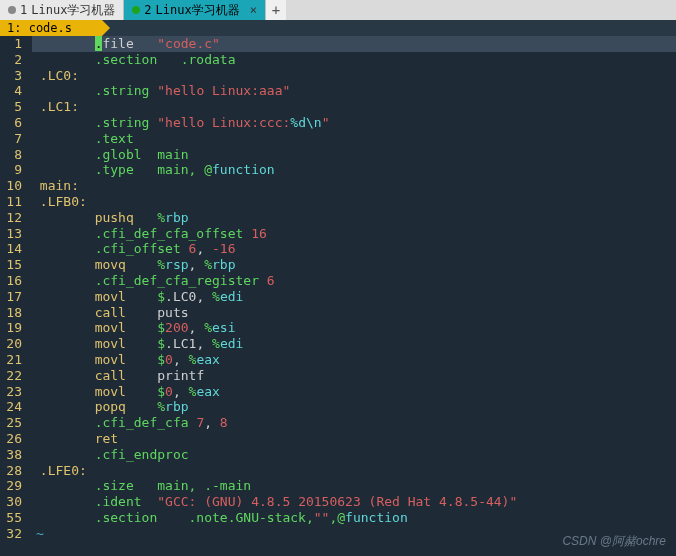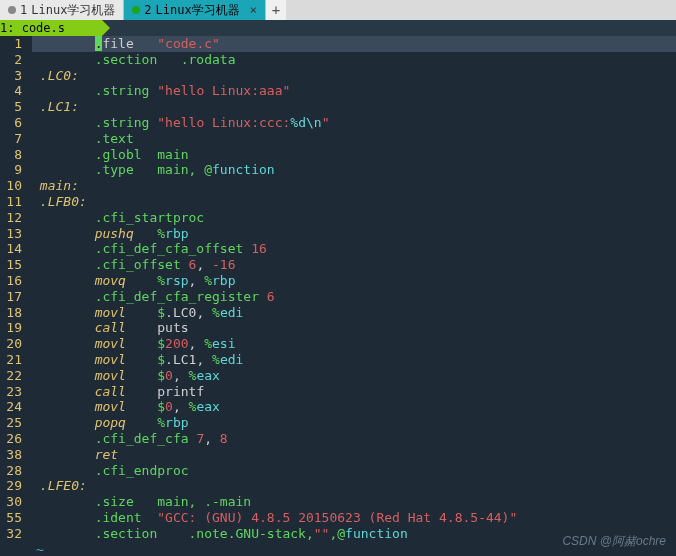--- a/index.html
+++ b/index.html
@@ -29,27 +29,27 @@
   cursor: pointer;
 }
 .tab.inactive { background: #e8e8e8; color: #333; }
 .tab.active { background: #1aa6b7; color: #000; }
 .tab .dot { width: 8px; height: 8px; border-radius: 50%; display: inline-block; }
 .dot.gray { background: #888; }
 .dot.green { background: #1fa31f; }
 .tab .close { margin-left: 6px; color: #333; }
 .newtab { width: 20px; display: flex; align-items: center; justify-content: center; background: #f0f0f0; cursor: pointer; font-size: 14px; color: #555;}
 .pathbar {
-  background: #84cc16;
+  background: #eab308;
   color: #000;
   height: 16px;
   font-size: 12px;
   display: flex;
   align-items: center;
-  padding-left: 0;
+  padding-left: 7px;
   position: relative;
   clip-path: polygon(0 0, 102px 0, 110px 8px, 102px 16px, 0 16px);
   width: 115px;
 }
 .pathwrap { background:#283845; height:16px;}
 .editor {
   display: flex;
   height: calc(556px - 36px);
   overflow: hidden;
 }
@@ -60,21 +60,21 @@
   color: #e0c36e;
   padding-right: 6px;
   flex-shrink: 0;
 }
 .gutter div { height: 15.8px; line-height: 15.8px; }
 .code { flex: 1; padding-left: 4px; }
 .line { height: 15.8px; line-height: 15.8px; white-space: pre; }
 .line.hl { background: #3a4a5a; }
 .c-str { color: #d75f5f; }
 .c-grn { color: #5fd75f; }
-.c-ylw { color: #e0c36e; font-style: italic; }
+.c-ylw { color: #e0c36e; }
 .c-cyn { color: #5fd7d7; }
 .c-wht { color: #d0d0d0; }
 .c-cur { background: #5fd75f; color:#000; }
 .watermark {
   position: absolute;
   bottom: 6px;
   right: 10px;
   color: #697a8a;
   font-size: 12px;
   font-family: sans-serif;
@@ -146,21 +146,20 @@
       <div class="line"><span>        </span><span class="c-grn">.section   .rodata</span></div>
       <div class="line"><span> </span><span class="c-ylw">.LC0:</span></div>
       <div class="line"><span>        </span><span class="c-grn">.string </span><span class="c-str">"hello Linux:aaa"</span></div>
       <div class="line"><span> </span><span class="c-ylw">.LC1:</span></div>
       <div class="line"><span>        </span><span class="c-grn">.string </span><span class="c-str">"hello Linux:ccc:</span><span class="c-cyn">%d\n</span><span class="c-str">"</span></div>
       <div class="line"><span>        </span><span class="c-grn">.text</span></div>
       <div class="line"><span>        </span><span class="c-grn">.globl  main</span></div>
       <div class="line"><span>        </span><span class="c-grn">.type   main, @</span><span class="c-cyn">function</span></div>
       <div class="line"><span> </span><span class="c-ylw">main:</span></div>
       <div class="line"><span> </span><span class="c-ylw">.LFB0:</span></div>
-      <div class="line"><span>        </span><span class="c-grn">.cfi_startproc</span></div>
       <div class="line"><span>        </span><span class="c-ylw">pushq   </span><span class="c-grn">%</span><span class="c-cyn">rbp</span></div>
       <div class="line"><span>        </span><span class="c-grn">.cfi_def_cfa_offset </span><span class="c-str">16</span></div>
       <div class="line"><span>        </span><span class="c-grn">.cfi_offset </span><span class="c-str">6</span><span class="c-wht">, </span><span class="c-str">-16</span></div>
       <div class="line"><span>        </span><span class="c-ylw">movq    </span><span class="c-grn">%</span><span class="c-cyn">rsp</span><span class="c-wht">, </span><span class="c-grn">%</span><span class="c-cyn">rbp</span></div>
       <div class="line"><span>        </span><span class="c-grn">.cfi_def_cfa_register </span><span class="c-str">6</span></div>
       <div class="line"><span>        </span><span class="c-ylw">movl    </span><span class="c-grn">$</span><span class="c-wht">.LC0, </span><span class="c-grn">%</span><span class="c-cyn">edi</span></div>
       <div class="line"><span>        </span><span class="c-ylw">call    </span><span class="c-wht">puts</span></div>
       <div class="line"><span>        </span><span class="c-ylw">movl    </span><span class="c-grn">$</span><span class="c-str">200</span><span class="c-wht">, </span><span class="c-grn">%</span><span class="c-cyn">esi</span></div>
       <div class="line"><span>        </span><span class="c-ylw">movl    </span><span class="c-grn">$</span><span class="c-wht">.LC1, </span><span class="c-grn">%</span><span class="c-cyn">edi</span></div>
       <div class="line"><span>        </span><span class="c-ylw">movl    </span><span class="c-grn">$</span><span class="c-str">0</span><span class="c-wht">, </span><span class="c-grn">%</span><span class="c-cyn">eax</span></div>

